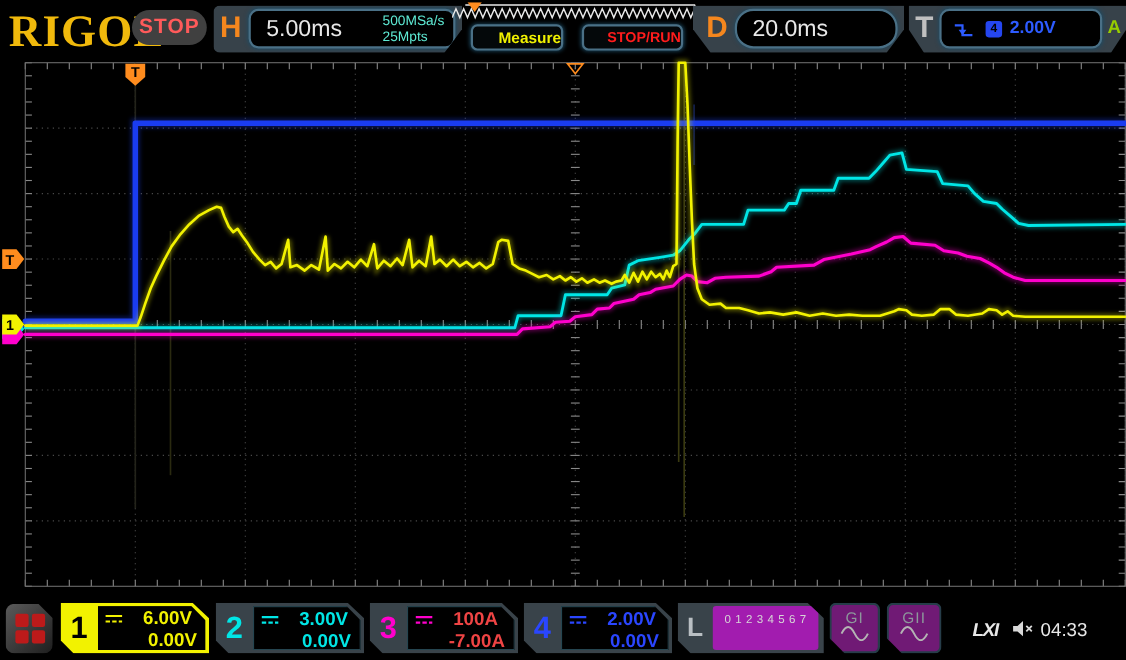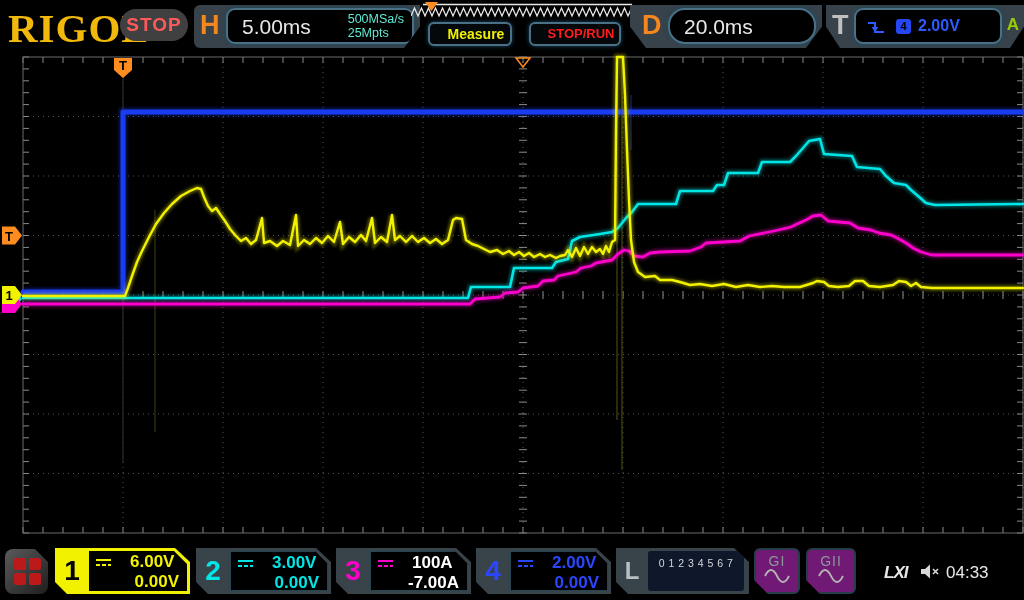--- a/index.html
+++ b/index.html
@@ -15,21 +15,21 @@
   #h-grp{left:194px;width:226px;clip-path:polygon(0 0,100% 0,100% 50%,calc(100% - 16px) 100%,0 100%);border-radius:6px 0 0 6px;}
   #d-grp{left:630px;width:192px;clip-path:polygon(0 0,100% 0,100% 50%,calc(100% - 16px) 100%,16px 100%,0 50%);}
   #t-grp{left:826px;width:198px;clip-path:polygon(0 0,100% 0,100% 50%,calc(100% - 14px) 100%,14px 100%,0 50%);}
   .grp-letter{position:absolute;top:5px;font-weight:bold;font-size:27px;}
   .valbox{position:absolute;top:3px;height:36px;background:#000;border:2px solid #4a7086;
           border-radius:9px;box-sizing:border-box;box-shadow:0 0 4px #1c4c66;}
   #h-val{left:32px;width:188px;}
   #h-scale{position:absolute;left:14px;top:5px;font-size:21px;color:#e8e8e8;}
   #h-rates{position:absolute;right:8px;top:2px;font-size:12.5px;color:#5eead4;line-height:14px;}
   .btn{border:2px solid #4a7086;border-radius:6px;background:#04080a;box-sizing:border-box;
-       text-align:center;font-weight:bold;box-shadow:0 0 4px #1c4c66;cursor:pointer;padding-left:12px;}
+       text-align:right;font-weight:bold;box-shadow:0 0 4px #1c4c66;cursor:pointer;padding-left:12px;}
   #measure-btn{left:428px;top:22px;width:84px;height:24px;line-height:20px;font-size:14px;color:#f0f000;}
   #stoprun-btn{left:529px;top:22px;width:92px;height:24px;line-height:20px;font-size:13px;color:#ff1c1c;}
   #d-val{left:38px;width:148px;border-radius:17px;}
   #d-scale{position:absolute;left:14px;top:5px;font-size:21px;color:#e8e8e8;}
   #t-val{left:28px;width:148px;}
   #t-label{color:#c0c0c0;left:6px;}
   #h-label,#d-label{color:#f5871e;}
   #h-label{left:6px;} #d-label{left:12px;}
   #trig-badge{position:absolute;left:40px;top:9px;width:15px;height:15px;background:#2546f0;border-radius:3px;
               color:#000;font-weight:bold;font-size:11px;text-align:center;line-height:15px;}
@@ -48,21 +48,21 @@
            text-align:center;line-height:46px;}
   .ch .vals{position:absolute;left:34px;top:3px;right:3px;bottom:3px;background:#000;
             clip-path:polygon(0 0,calc(100% - 13px) 0,100% 13px,100% 100%,0 100%);
             font-weight:bold;font-size:17px;padding:1px 8px 0 6px;box-sizing:border-box;}
   .ch .l1{display:flex;align-items:center;gap:18px;height:20px;}
   .ch .l2{text-align:right;height:20px;line-height:20px;}
   #logic-grp{left:616px;top:548px;width:133px;height:46px;background:#39434a;
              clip-path:polygon(0 0,calc(100% - 15px) 0,100% 14px,100% 100%,12px 100%,0 calc(100% - 12px));cursor:pointer;}
   #logic-l{position:absolute;left:0;top:0;width:32px;height:100%;color:#b9bfc3;font-weight:bold;
            font-size:24px;text-align:center;line-height:46px;}
-  #logic-box{position:absolute;left:32px;top:3px;right:5px;bottom:3px;background:#0f172a;border-radius:3px;
+  #logic-box{position:absolute;left:32px;top:3px;right:5px;bottom:3px;background:#a21caf;border-radius:3px;
              color:#d6d6d6;font-size:10.5px;text-align:center;padding-top:5px;box-sizing:border-box;line-height:14px;
              letter-spacing:.5px;}
   .gen{top:548px;height:46px;background:#701a75;border:2px solid #263d49;border-radius:6px;box-sizing:border-box;
        clip-path:polygon(0 0,100% 0,100% 100%,14px 100%,0 calc(100% - 14px));text-align:center;color:#8d979c;
        font-size:14px;cursor:pointer;}
   #gen1{left:754px;width:46px;} #gen2{left:806px;width:50px;}
   .gen .glbl{margin-top:3px;letter-spacing:1px;}
   #lxi{left:884px;top:563px;font-style:italic;font-weight:bold;font-size:17px;color:#e8e8e8;letter-spacing:-1px;}
   #clock{left:946px;top:563px;font-size:17px;color:#e8e8e8;}
   svg text{font-family:"Liberation Sans",sans-serif;}
@@ -491,21 +491,21 @@
           <line x1="13" y1="8" x2="16" y2="8" stroke="#00e6e6" stroke-width="2"></line>
         </svg>
         <span>3.00V</span>
       </div>
       <div class="l2">0.00V</div>
     </div>
   </div>
 
   <div class="abs ch" id="ch3" style="left:336px;background:#39434a;">
     <div class="num" style="color:#ff00cc;">3</div>
-    <div class="vals" style="color:#ffffff;border:1px solid #254550;">
+    <div class="vals" style="color:#ef4444;border:1px solid #254550;">
       <div class="l1">
         <svg width="17" height="11">
           <line x1="1" y1="3" x2="16" y2="3" stroke="#ff00cc" stroke-width="2"></line>
           <line x1="1" y1="8" x2="5" y2="8" stroke="#ff00cc" stroke-width="2"></line>
           <line x1="7" y1="8" x2="11" y2="8" stroke="#ff00cc" stroke-width="2"></line>
           <line x1="13" y1="8" x2="16" y2="8" stroke="#ff00cc" stroke-width="2"></line>
         </svg>
         <span>100A</span>
       </div>
       <div class="l2">-7.00A</div>

